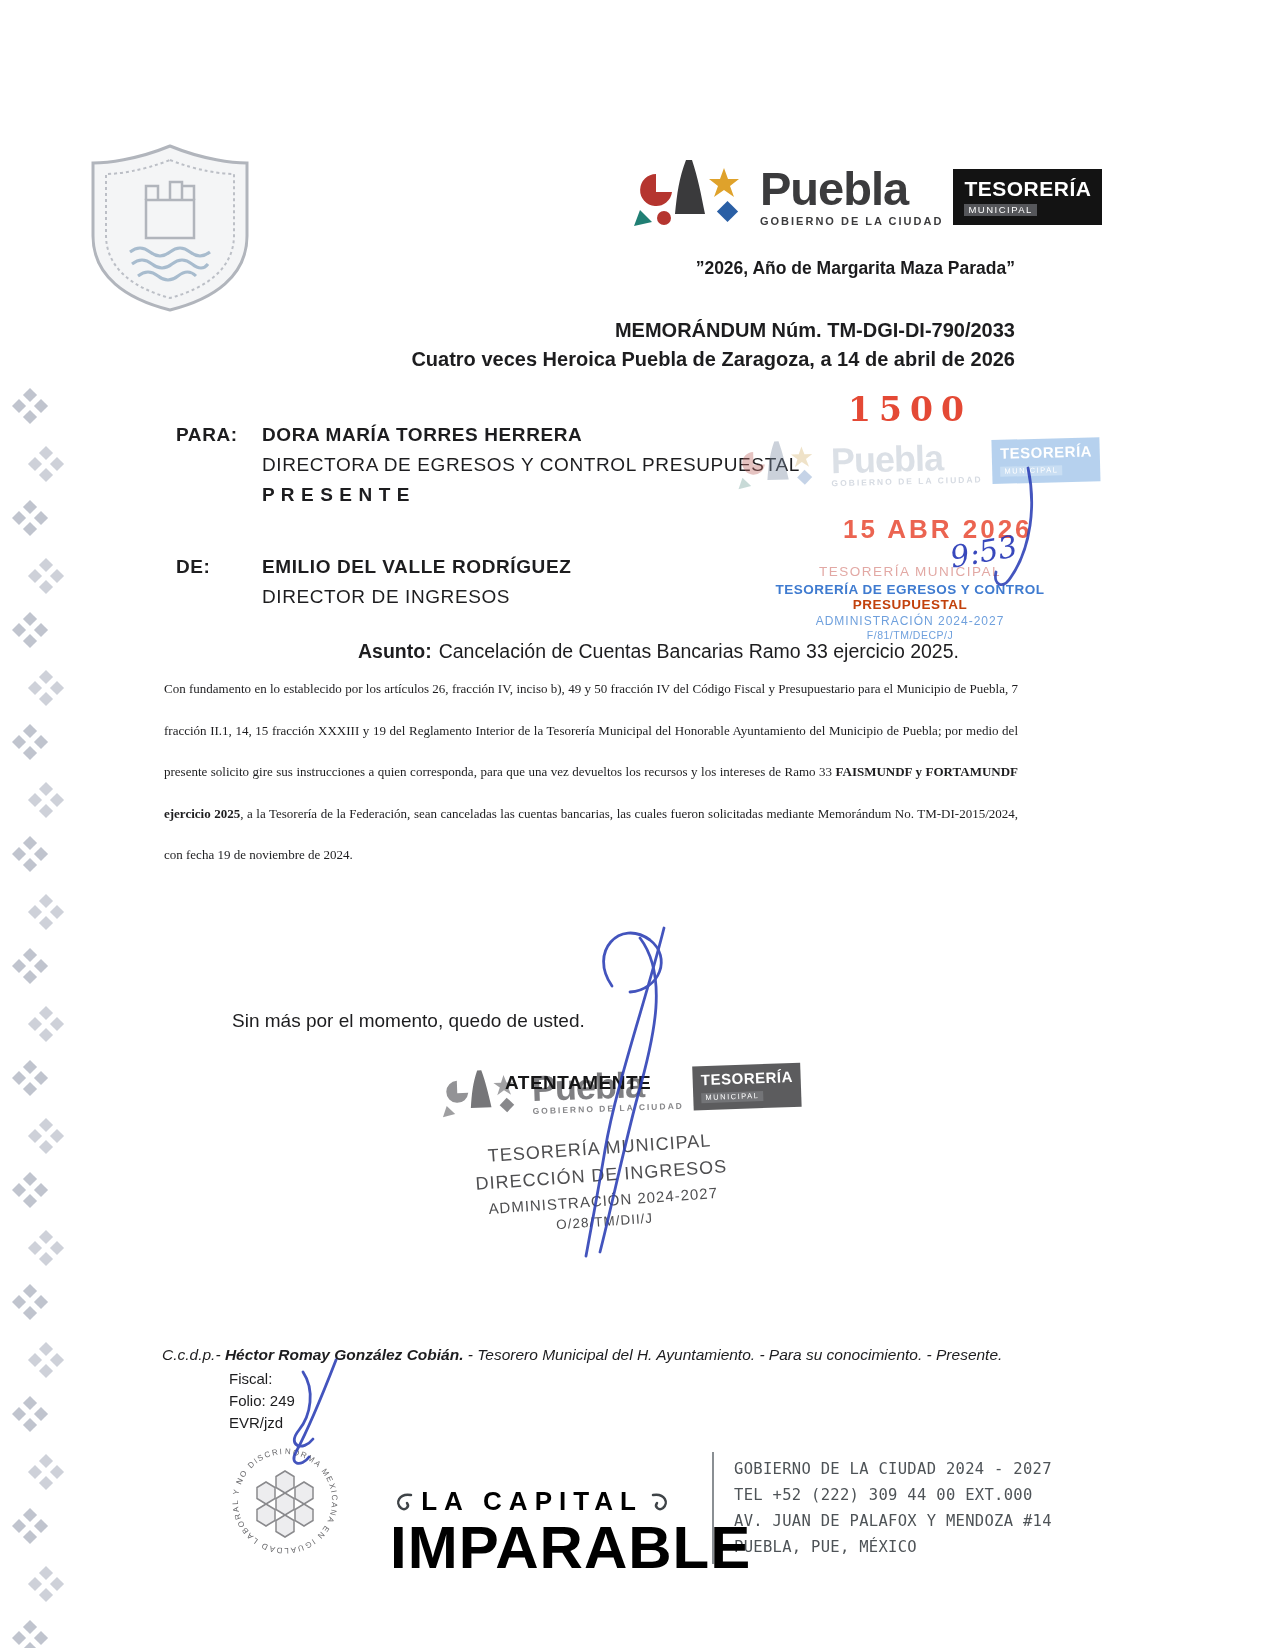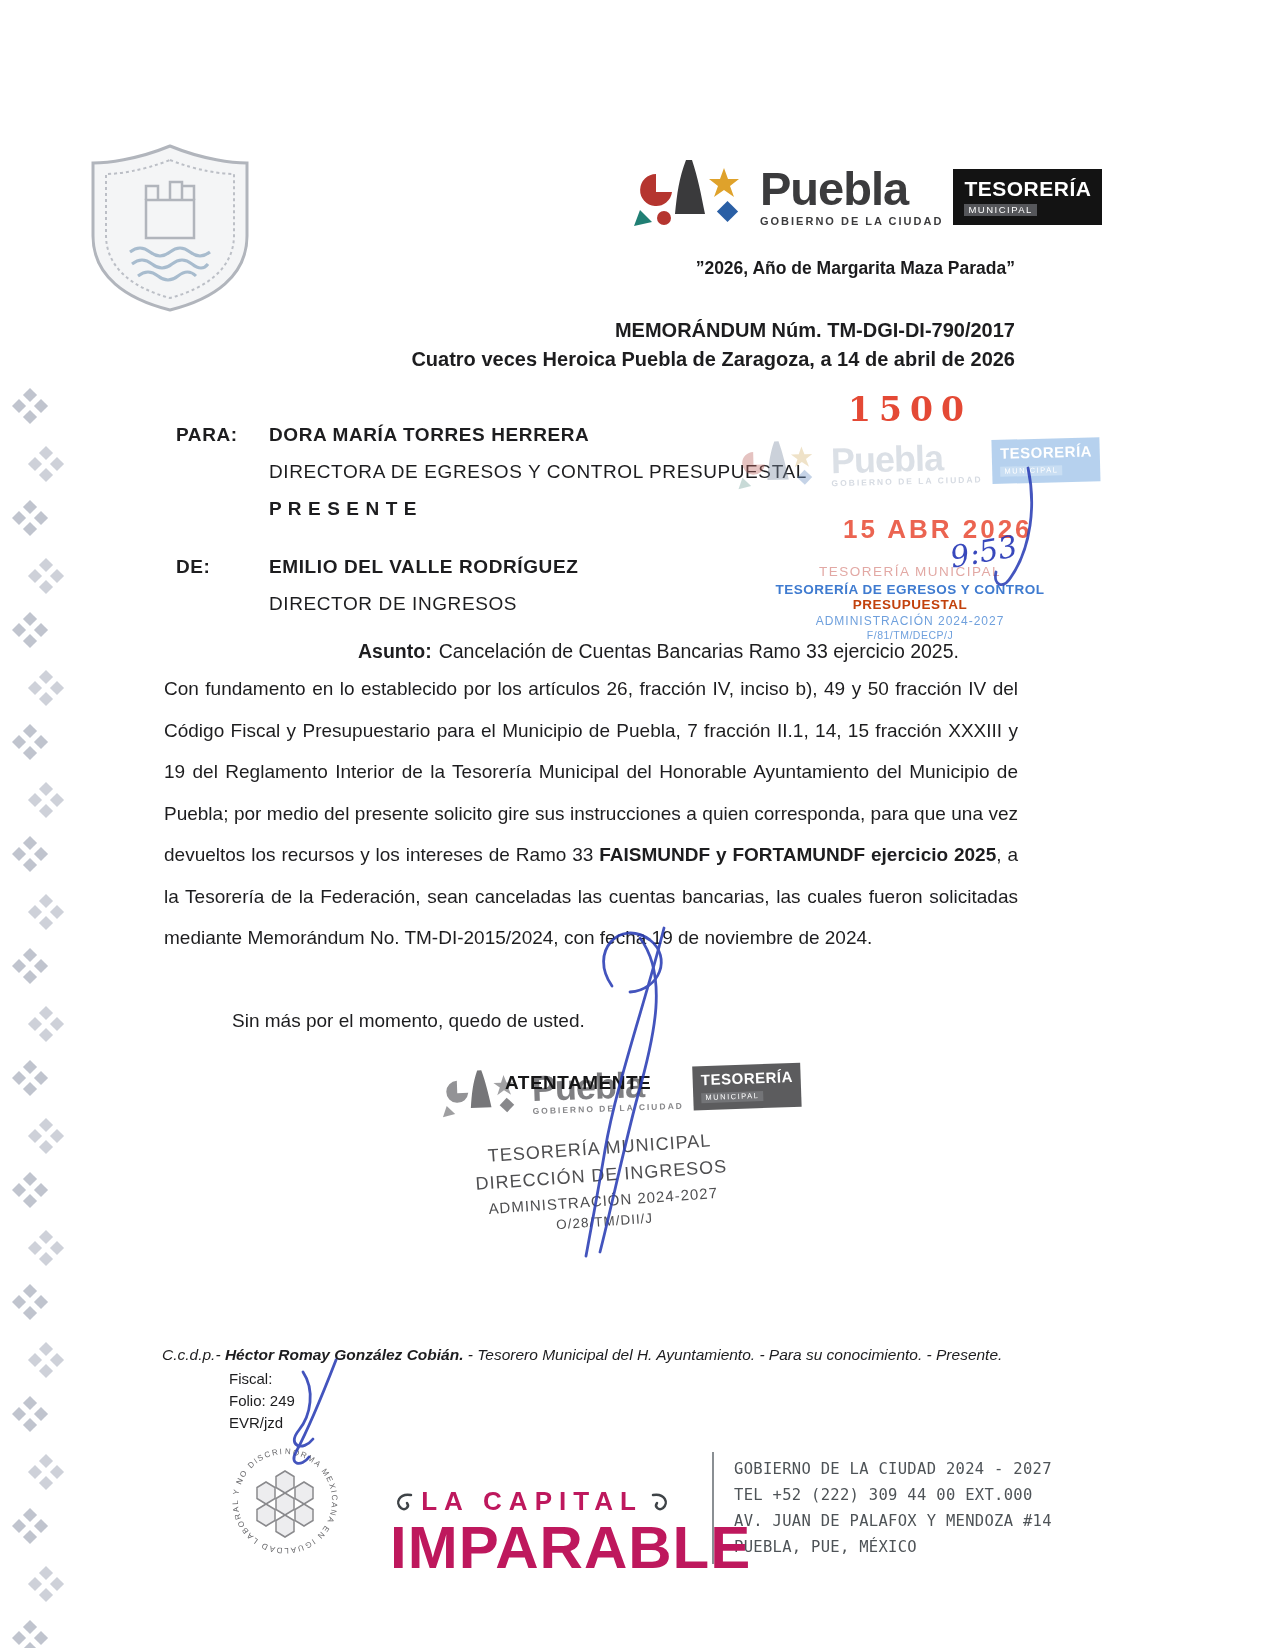--- a/index.html
+++ b/index.html
@@ -59,47 +59,47 @@
   .recv-stamp{position:absolute; left:758px; top:564px; width:304px; text-align:center; z-index:2;}
   .recv-stamp div{white-space:nowrap;}
   .rs0{color:#d98c86; font-size:13.5px; letter-spacing:1.5px; opacity:.75; margin-bottom:3px;}
   .rs1{color:#3f7bd0; font-size:13.5px; font-weight:bold; letter-spacing:.5px;}
   .rs2{color:#c2410c; font-size:13.5px; font-weight:bold; letter-spacing:.5px; margin-bottom:2px;}
   .rs3{color:#6fa0dd; font-size:12px; letter-spacing:1px; margin-bottom:1px;}
   .rs4{color:#6fa0dd; font-size:10.5px; letter-spacing:.5px;}
 
   
   .addr-block{position:absolute; display:grid; grid-template-columns:86px auto; column-gap:0;
-    font-size:19px; line-height:30px; letter-spacing:.6px;gap:7px;}
+    font-size:19px; line-height:30px; letter-spacing:.6px;}
   .addr-para{left:176px; top:420px;}
   .addr-de{left:176px; top:552px;}
   .addr-block .lbl{font-weight:bold;}
 
   .asunto{position:absolute; left:358px; top:640px; font-size:19.5px; white-space:nowrap;}
   .asunto .lab{font-weight:bold; margin-right:7px;}
 
   .body-par{position:absolute; left:164px; top:668px; width:854px; margin:0;
-    font-size:19px; line-height:41.5px; text-align:justify;}
+    font-size:13px; line-height:41.5px; text-align:justify;font-family:Liberation Serif, serif;}
   .closing{position:absolute; left:232px; top:1010px; font-size:19px;}
 
   .atentamente{position:absolute; left:505px; top:1072px; font-weight:bold; font-size:19px;
     letter-spacing:.5px; z-index:5; color:#161617;}
 
   .sig-stamp-text{position:absolute; left:452px; top:1138px; width:300px; text-align:center;
     transform:rotate(-4deg); color:#4e4e50; z-index:3;}
   .ss0{font-size:18px; letter-spacing:1px; margin-bottom:6px;}
   .ss1{font-size:18px; letter-spacing:1px; margin-bottom:6px;}
   .ss2{font-size:15px; letter-spacing:1px; margin-bottom:5px;}
   .ss3{font-size:13.5px; letter-spacing:1px;}
 
   
   .ccdp{position:absolute; left:162px; top:1346px; font-size:15.5px; white-space:nowrap;font-style:italic;}
   .archivo-block{position:absolute; left:229px; top:1368px; font-size:15px; line-height:22px;}
   .cert-logo{position:absolute; left:222px; top:1432px;}
-  .capital{position:absolute; left:390px; top:1486px; width:284px; text-align:center; color:#be185d; z-index:2;}
+  .capital{position:absolute; left:390px; top:1486px; width:284px; text-align:center; color:#000000; z-index:2;}
   .capital .l1{display:flex; align-items:center; justify-content:center; gap:8px;
     font-weight:bold; font-size:26px; letter-spacing:7px;}
   .capital .l2{font-weight:bold; font-size:60px; letter-spacing:1px; margin-top:-4px;}
   .divider{position:absolute; left:712px; top:1452px; width:2px; height:112px; background:#8a8f93;}
   .address{position:absolute; left:734px; top:1456px; font-family:"DejaVu Sans Mono", monospace;
     font-size:15.5px; line-height:26px; color:#4e5357; letter-spacing:.3px; white-space:nowrap;}
 
   .ink{position:absolute; left:0; top:0; z-index:9; pointer-events:none;}
 </style>
 </head>
@@ -148,21 +148,21 @@
     </div>
     <div class="badge">
       <div class="b1">TESORERÍA</div>
       <div class="b2">MUNICIPAL</div>
     </div>
   </div>
 
   <div class="motto">”2026, Año de Margarita Maza Parada”</div>
 
   <div class="headlines">
-    <div>MEMORÁNDUM Núm. TM-DGI-DI-790/2017</div>
+    <div>MEMORÁNDUM Núm. TM-DGI-DI-790/2033</div>
     <div>Cuatro veces Heroica Puebla de Zaragoza, a 14 de abril de 2026</div>
   </div>
 
   <div class="folio-red">1500</div>
 
   <div class="addr-block addr-para">
     <div class="lbl">PARA:</div>
     <div class="bold">DORA MARÍA TORRES HERRERA</div>
     <div></div>
     <div>DIRECTORA DE EGRESOS Y CONTROL PRESUPUESTAL</div>

